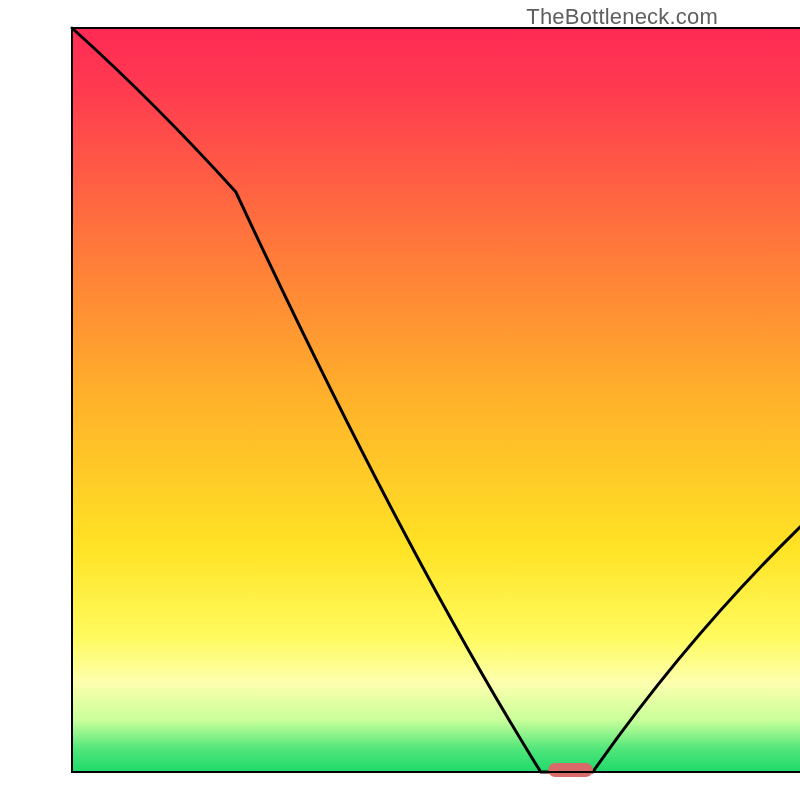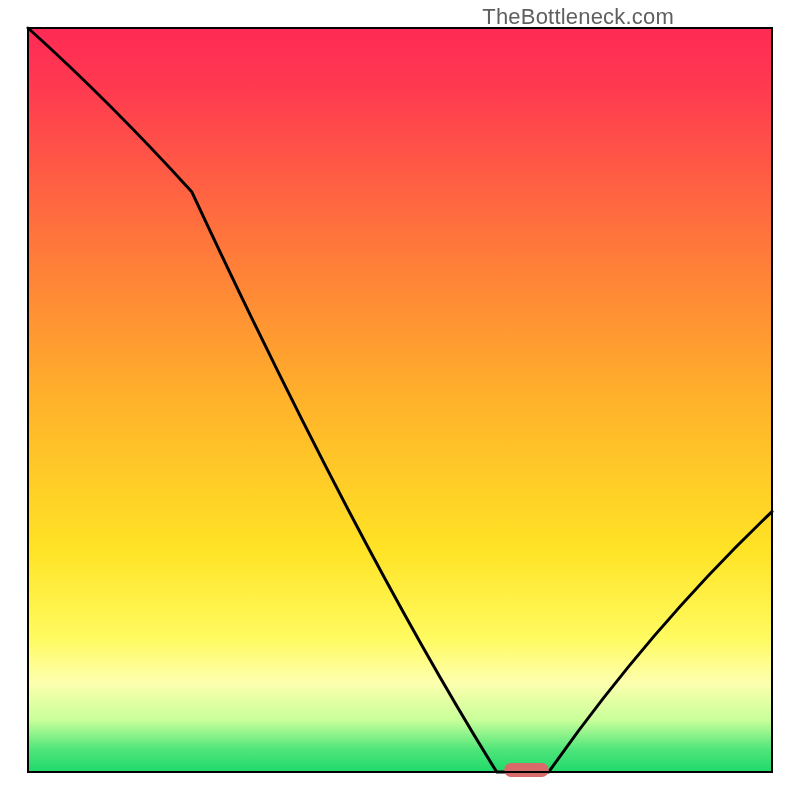--- a/index.html
+++ b/index.html
@@ -7,20 +7,21 @@
     padding: 0;
     width: 800px;
     height: 800px;
     background: #ffffff;
     font-family: Arial, Helvetica, sans-serif;
   }
   .container {
     position: relative;
     width: 688px;
     height: 800px;
+    margin-left: 44px;
   }
   .watermark {
     position: absolute;
     top: 4px;
     right: 14px;
     font-size: 22px;
     font-weight: 500;
     color: #5f5f5f;
     letter-spacing: 0.2px;
   }

